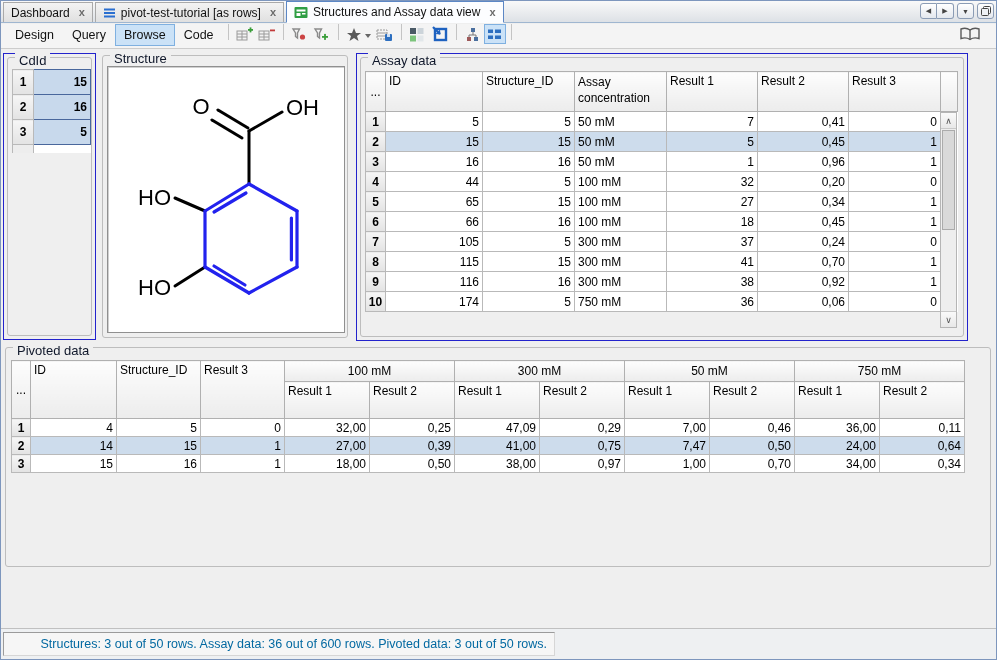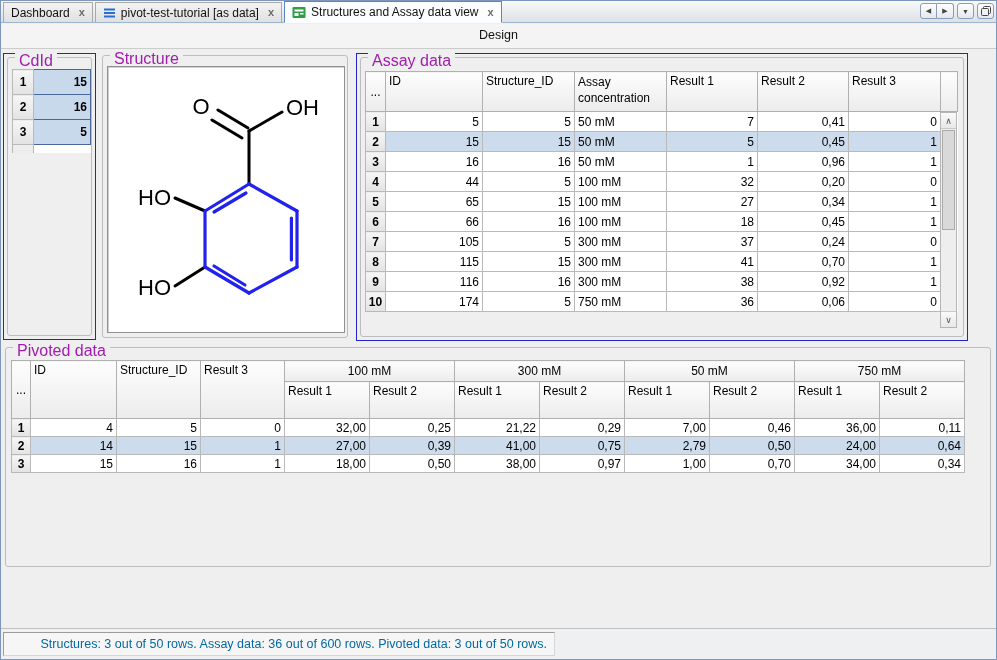--- a/index.html
+++ b/index.html
@@ -22,37 +22,37 @@
   .winbtns { margin-left:auto; display:flex; align-items:center; gap:3px; padding-bottom:3px; }
   .wbtn { height:16px; min-width:17px; border:1px solid #8b9cb5; border-radius:3px;
           background:linear-gradient(#ffffff,#e4e8ee); display:flex; align-items:center;
           justify-content:center; font-size:7px; color:#444; }
   .wbtn-pair { display:flex; }
   .wbtn-pair .wbtn:first-child { border-radius:3px 0 0 3px; }
   .wbtn-pair .wbtn:last-child { border-radius:0 3px 3px 0; border-left:none; }
 
   
   .toolbar { position:absolute; left:0; top:23px; right:0; height:25px; background:#f4f4f4;
-             border-bottom:1px solid #cccccc; display:flex; align-items:center; padding:0 5px; gap:8px;flex-direction:column; }
+             border-bottom:1px solid #cccccc; display:flex; align-items:flex-start; padding:0 5px; gap:0; }
   .mode { padding:3px 8px; font-size:12.5px; color:#111; border:1px solid transparent; }
   .mode.active { background:#cbe2f7; border:1px solid #7fb0e0; }
   .tsep { width:1px; height:16px; background:#c4c4c4; margin:0 5px; flex:none; }
   .ticon { width:22px; height:20px; display:flex; align-items:center; justify-content:center;
            border:1px solid transparent; }
   .ticon.active { background:#cbe2f7; border:1px solid #7fb0e0; }
   .ticon.wide { width:30px; }
   .book-right { margin-left:auto; margin-right:6px; }
 
   
   .main { position:absolute; left:0; top:48px; right:0; bottom:31px; background:#efefef; overflow:hidden; }
   .selwrap { position:absolute; border:1px solid #2323cc; padding:3px; }
   .groupbox { position:relative; border:1px solid #bdbdbd; border-radius:3px; width:100%; height:100%; }
   .groupbox.abs { position:absolute; }
-  .glabel { position:absolute; top:-8px; left:7px; background:#efefef; padding:4px 4px; font-size:16px;
-            color:#a21caf; line-height:14px; }
+  .glabel { position:absolute; top:-8px; left:7px; background:#efefef; padding:4px 4px; font-size:13px;
+            color:#0f172a; line-height:14px; }
 
   
   table.grid { border-collapse:collapse; table-layout:fixed; background:#ffffff; font-size:12px; }
   table.grid th, table.grid td { border:1px solid #b9b9b9; padding:0 3px; overflow:hidden;
                                  white-space:nowrap; font-weight:normal; }
   table.grid thead th { background:linear-gradient(#fdfdfd,#ececec); text-align:left;
                         vertical-align:top; padding-top:2px; border-color:#b0b0b0; }
   table.grid thead th.ctr { text-align:center; vertical-align:middle; padding-top:0; }
   table.grid tbody th { background:linear-gradient(#f6f6f6,#e3e3e3); font-weight:bold;
                         text-align:center; padding:0 2px; }
@@ -106,21 +106,21 @@
       <span class="close">x</span>
     </div>
     <div class="tab">
       <span class="ticn">
         <svg width="13" height="13">
             <rect x="1" y="2.5" width="11" height="2" fill="#2a6fd0"></rect>
             <rect x="1" y="6" width="11" height="2" fill="#2a6fd0"></rect>
             <rect x="1" y="9.5" width="11" height="2" fill="#2a6fd0"></rect>
           </svg>
       </span>
-      <span>pivot-test-tutorial [as data]</span>
+      <span>pivot-test-tutorial [as rows]</span>
       <span class="close">x</span>
     </div>
     <div class="tab active">
       <span class="ticn">
         <svg width="14" height="13">
             <rect x="0.5" y="1" width="13" height="11" rx="1" fill="#2f9e44"></rect>
             <rect x="2.5" y="3.5" width="9" height="2" fill="#ffffff"></rect>
             <rect x="2.5" y="7" width="4" height="3" fill="#ffffff"></rect>
             <rect x="8" y="7" width="3.5" height="1.5" fill="#ffffff"></rect>
           </svg>
@@ -488,37 +488,37 @@
             </tr>
           </thead>
           <tbody>
               <tr>
                 <th>1</th>
                 <td class="ar">4</td>
                 <td class="ar">5</td>
                 <td class="ar">0</td>
                 <td class="ar">32,00</td>
                 <td class="ar">0,25</td>
-                <td class="ar">21,22</td>
+                <td class="ar">47,09</td>
                 <td class="ar">0,29</td>
                 <td class="ar">7,00</td>
                 <td class="ar">0,46</td>
                 <td class="ar">36,00</td>
                 <td class="ar">0,11</td>
               </tr>
               <tr class="sel">
                 <th>2</th>
                 <td class="ar">14</td>
                 <td class="ar">15</td>
                 <td class="ar">1</td>
                 <td class="ar">27,00</td>
                 <td class="ar">0,39</td>
                 <td class="ar">41,00</td>
                 <td class="ar">0,75</td>
-                <td class="ar">2,79</td>
+                <td class="ar">7,47</td>
                 <td class="ar">0,50</td>
                 <td class="ar">24,00</td>
                 <td class="ar">0,64</td>
               </tr>
               <tr>
                 <th>3</th>
                 <td class="ar">15</td>
                 <td class="ar">16</td>
                 <td class="ar">1</td>
                 <td class="ar">18,00</td>

